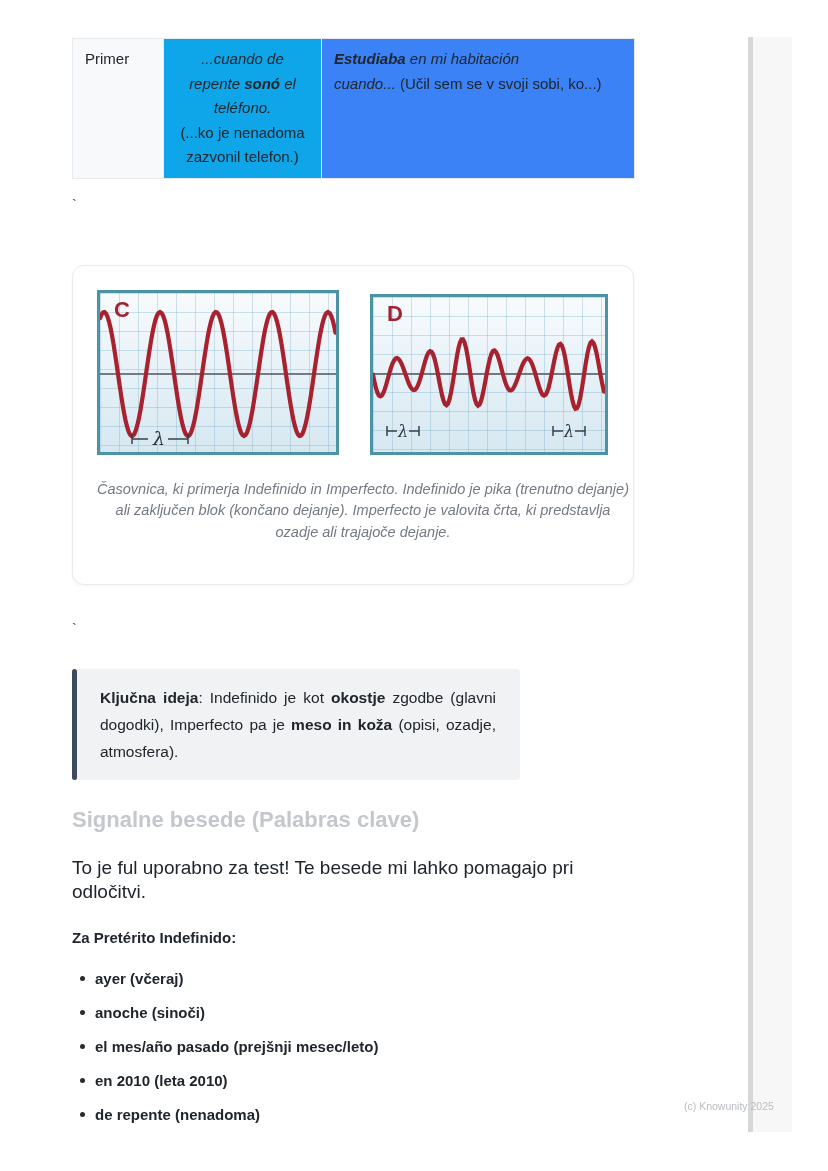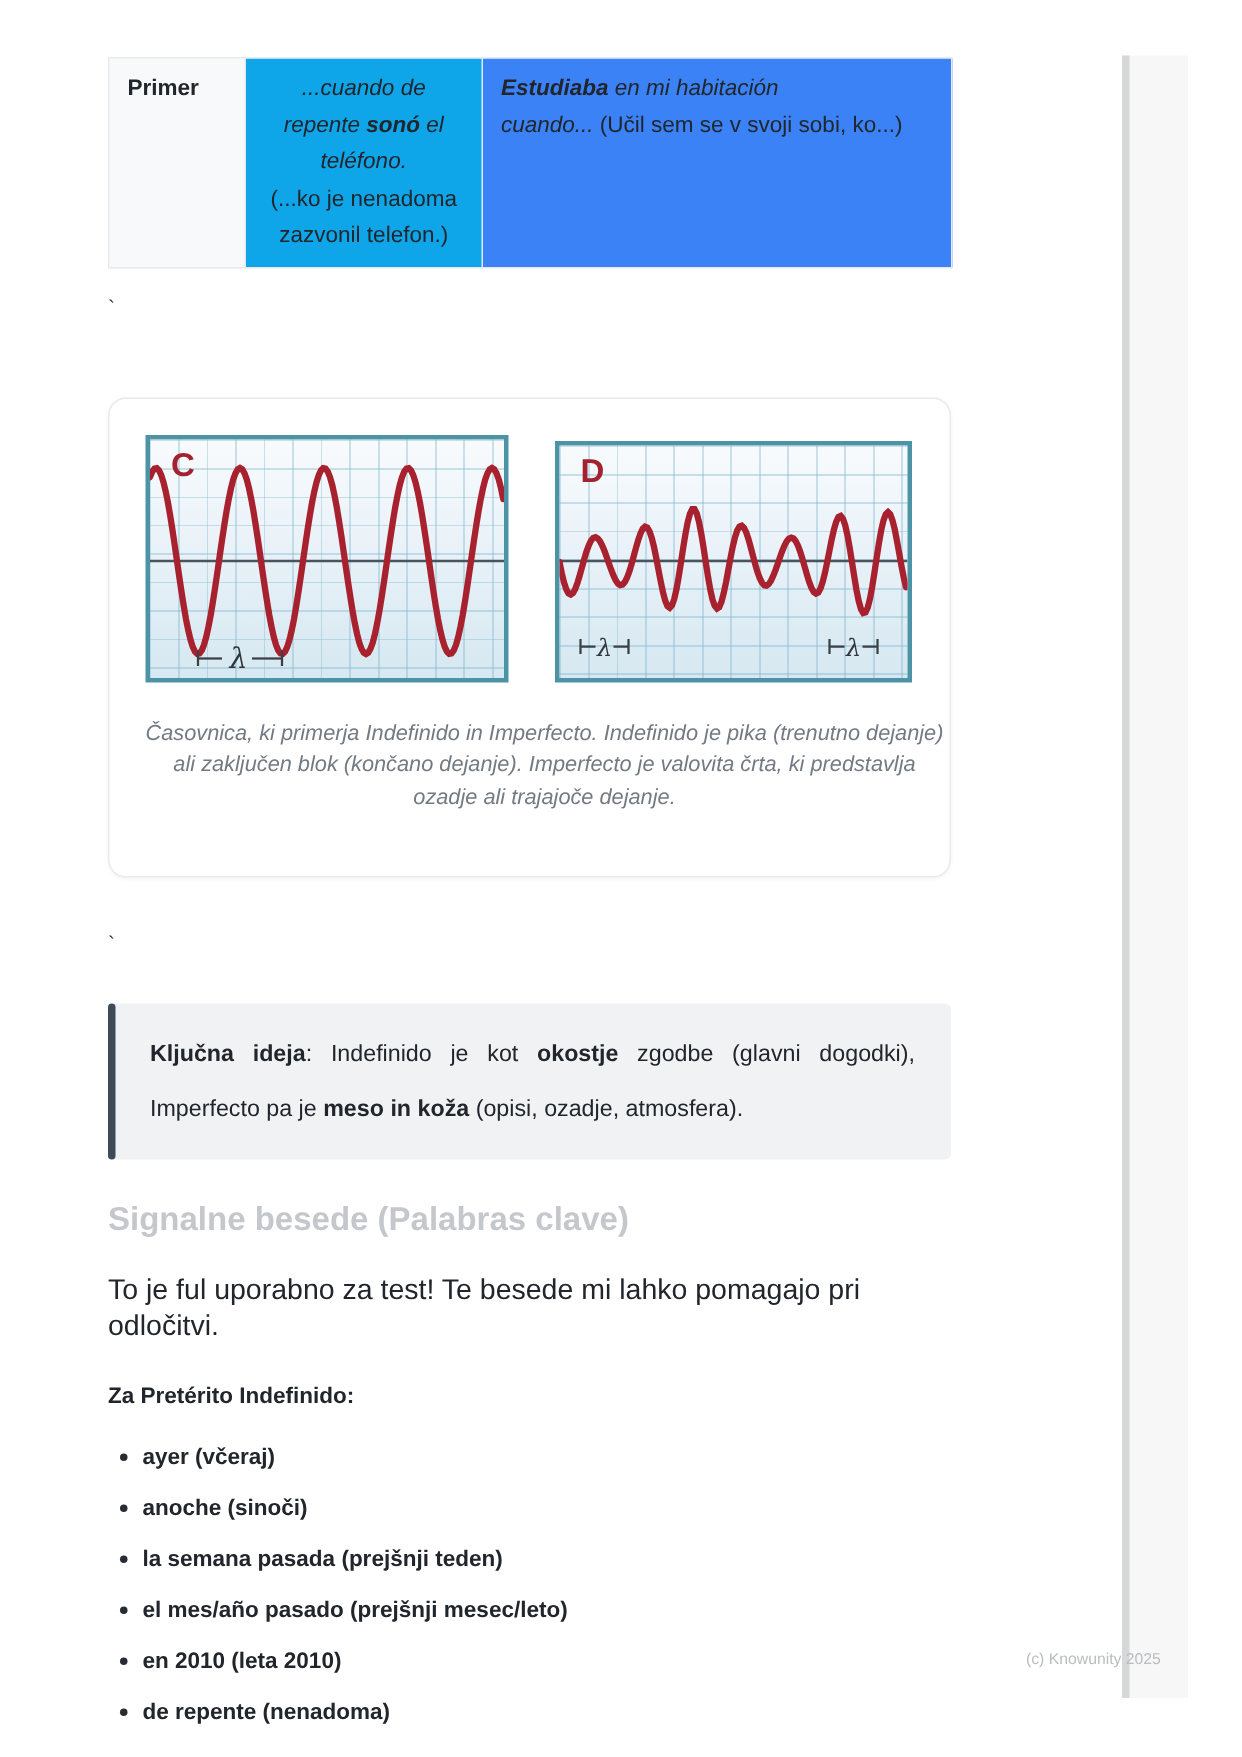--- a/index.html
+++ b/index.html
@@ -5,21 +5,21 @@
   * { margin:0; padding:0; box-sizing:border-box; }
   html,body { width:828px; height:1171px; background:#ffffff; overflow:hidden;
               font-family:"Liberation Sans", sans-serif; color:#21262c; }
   .page { position:relative; width:828px; height:1171px; }
   .content { position:absolute; left:72px; top:0; width:562px; padding-top:38px; }
 
   
   table.example { border-collapse:collapse; width:562px; table-layout:fixed;
                   border-radius:8px; font-size:15px; line-height:24.5px; }
   table.example td { border:1px solid #e7e9ed; vertical-align:top; padding:8px 12px; }
-  td.c-label { width:91px; background:#f8f9fb; font-weight:bold; }
+  td.c-label { width:91px; background:#f8f9fb; font-weight:normal; }
   td.c-indef { width:158px; background:#0ea5e9;text-align:center; }
   td.c-imp   { width:313px; background:#3b82f6; }
   .es { font-style:italic; }
   .es b, .es strong { font-style:italic; }
 
   
   .stray { font-size:14px; color:#343a41; height:20px; }
   .stray-1 { margin-top:18px; }
   .stray-2 { margin-top:36px; }
 
@@ -39,23 +39,23 @@
   .panel-tag { position:absolute; top:4px; left:14px; font-size:22px; font-weight:800;
                color:#a32230; z-index:2; }
   .axis { stroke:#4a545e; stroke-width:1.6; }
   .wave { stroke:#a8212e; stroke-width:4.2; fill:none; stroke-linecap:round; }
   .lam  { stroke:#3a4046; stroke-width:1.5; }
   .lam-txt { font-style:italic; font-family:"DejaVu Serif", serif; fill:#2f353b; }
   .caption { margin:24px auto 0; width:532px; text-align:center; font-style:italic;
              font-size:14.5px; line-height:1.5; color:#737a83; }
 
   
-  .callout { position:relative; margin-top:28px; width:562px; background:#f0f2f4;
+  .callout { position:relative; margin-top:28px; width:448px; background:#f0f2f4;
              border-radius:4px; padding:15px 24px 15px 28px;
-             font-size:15.5px; line-height:37px; text-align:justify; }
+             font-size:15.5px; line-height:27px; text-align:justify; }
   .callout .bar { position:absolute; left:0; top:0; bottom:0; width:5px;
                   background:#3f4a59; border-radius:3px; }
 
   
   h2.sec { margin-top:27px; font-size:22px; font-weight:700; color:#c4c7cc; }
   p.intro { margin-top:23px; font-size:19px; line-height:24px; }
   p.subhead { margin-top:25px; font-size:15px; font-weight:bold; }
 
   ul.signals { margin-top:21px; list-style:none;font-weight:bold; }
   ul.signals li { position:relative; padding-left:23px; margin-bottom:10px;
@@ -150,21 +150,20 @@
 
     <h2 class="sec">Signalne besede (Palabras clave)</h2>
 
     <p class="intro">To je ful uporabno za test! Te besede mi lahko pomagajo pri odločitvi.</p>
 
     <p class="subhead">Za Pretérito Indefinido:</p>
 
     <ul class="signals">
       <li><strong>ayer</strong><span> (včeraj)</span></li>
       <li><strong>anoche</strong><span> (sinoči)</span></li>
-      <li><strong>la semana pasada</strong><span> (prejšnji teden)</span></li>
       <li><strong>el mes/año pasado</strong><span> (prejšnji mesec/leto)</span></li>
       <li><strong>en 2010</strong><span> (leta 2010)</span></li>
       <li><strong>de repente</strong><span> (nenadoma)</span></li>
     </ul>
 
   </div>
 
   <div class="scroll-track">
     <div class="scroll-thumb"></div>
   </div>

